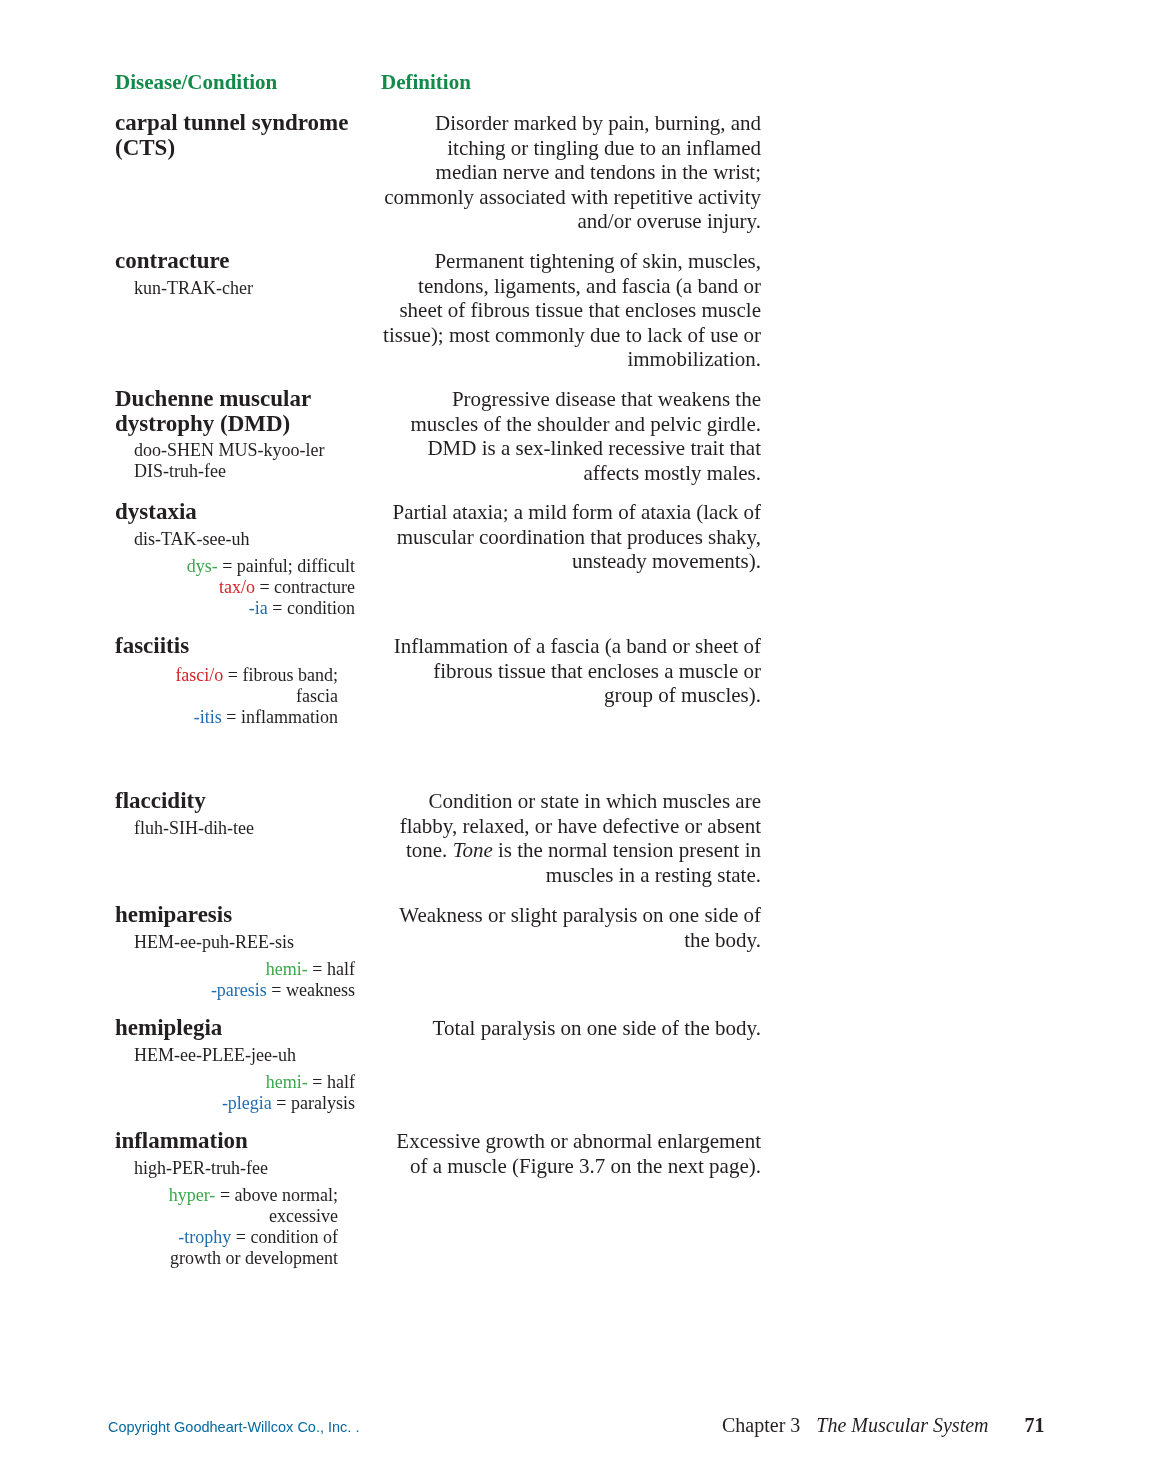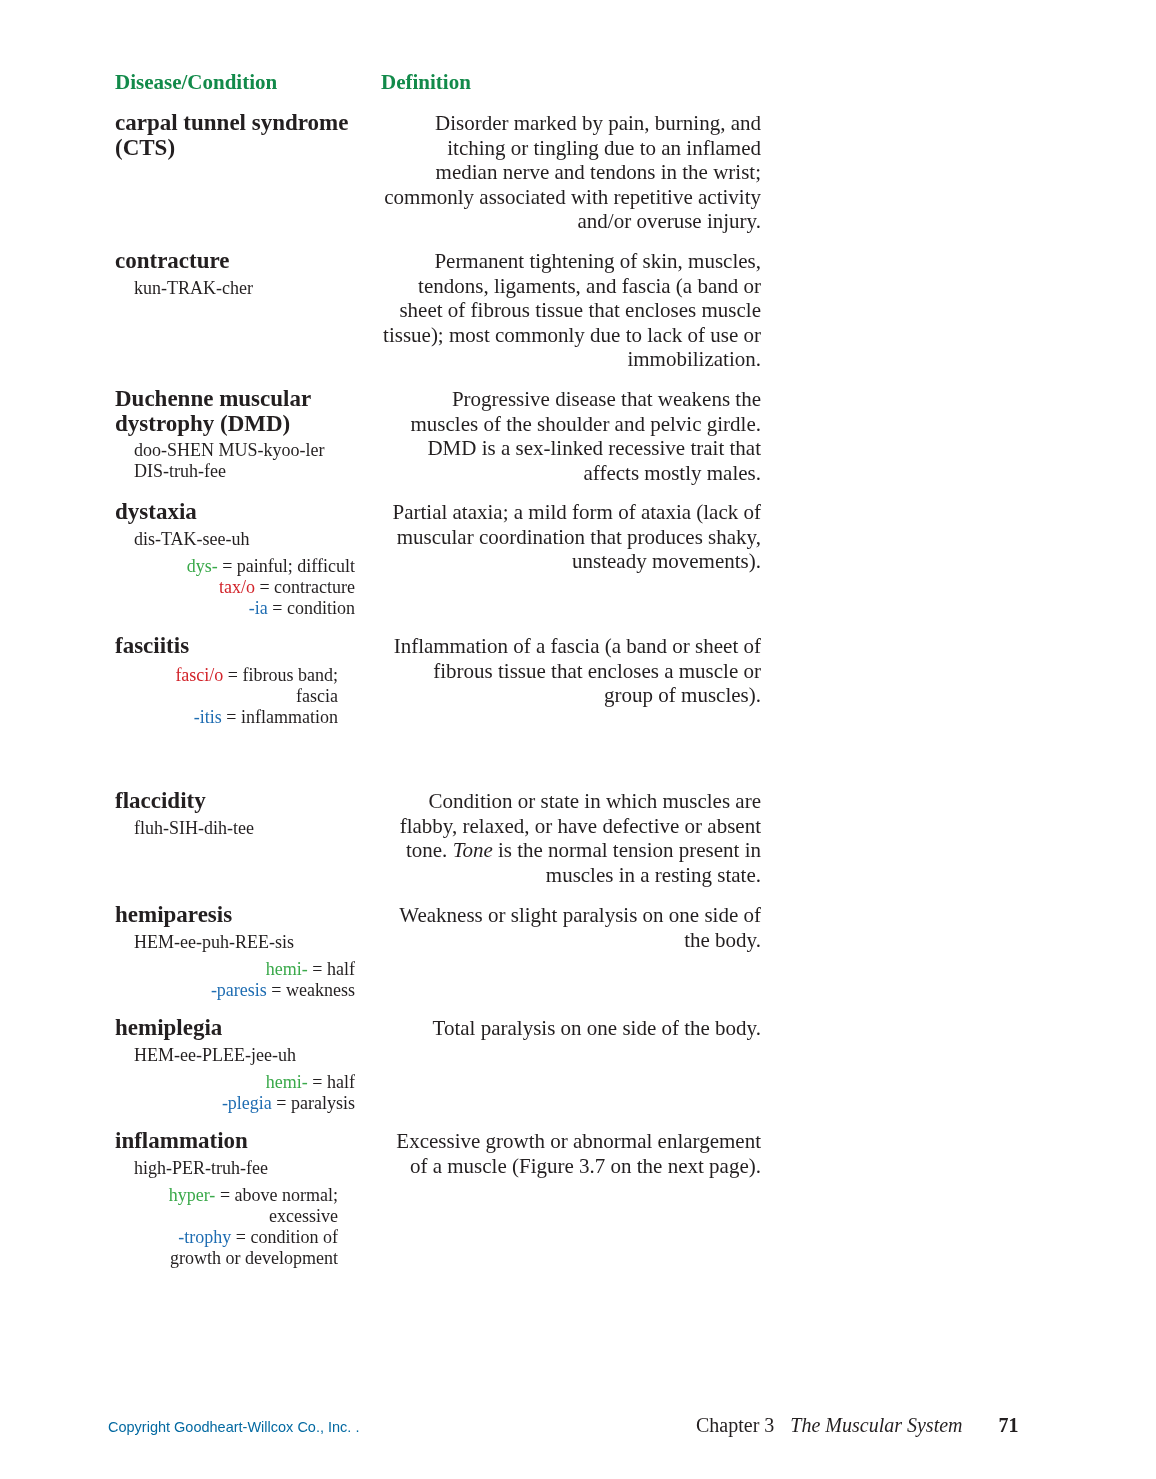--- a/index.html
+++ b/index.html
@@ -10,21 +10,21 @@
   .term{position:absolute;left:0;width:240px;}
   .term-name{font-family:Liberation Serif, serif;font-weight:bold;font-size:23px;line-height:24.5px;}
   .pron{font-family:"Liberation Serif",serif;font-size:18px;line-height:21px;margin-top:4px;margin-left:19px;}
   .wp{font-family:"Liberation Serif",serif;font-size:18px;line-height:21px;margin-top:6px;padding-left:23px;text-align:right;}
   .wp div{}
   .g{color:#3aa94a;}
   .r{color:#d2232a;}
   .b{color:#1f6db2;}
   .def{position:absolute;left:266px;width:380px;font-family:"Liberation Serif",serif;font-size:21px;line-height:24.6px;text-align:right;}
   .footer-left{position:absolute;left:108px;top:1419px;font-family:"Liberation Sans",sans-serif;font-size:14.5px;color:#0369a1;}
-  .footer-right{position:absolute;left:696px;top:1414px;font-family:"Liberation Serif",serif;font-size:20px;color:#231f20;}
+  .footer-right{position:absolute;left:722px;top:1414px;font-family:"Liberation Serif",serif;font-size:20px;color:#231f20;}
   .footer-right .ttl{font-style:italic;margin-left:16px;}
   .footer-right .pg{font-weight:bold;margin-left:36px;}
 </style>
 </head>
 <body>
 
 <div class="page">
 
   <div class="hdr" style="left:115px">Disease/Condition</div>
   <div class="hdr" style="left:381px">Definition</div>

